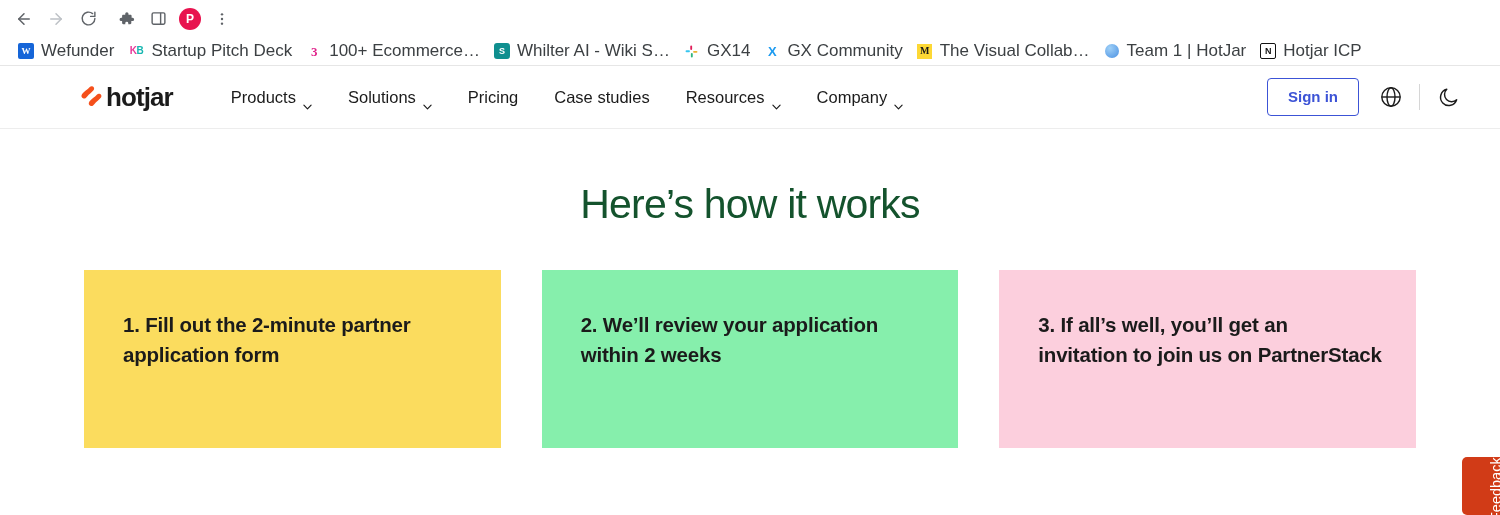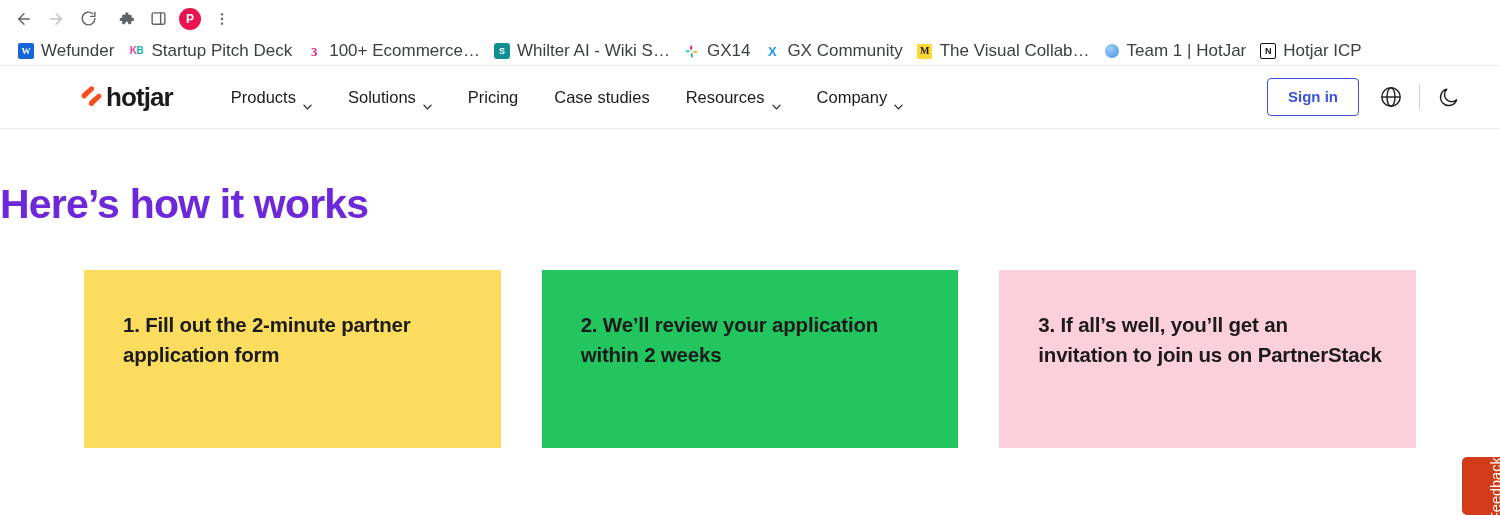--- a/index.html
+++ b/index.html
@@ -178,23 +178,24 @@
   .nav-divider { width: 1px; height: 26px; background: #d6d6d6; margin: 0 14px; }
   .icon-moon { width: 28px; height: 28px; display:flex;align-items:center;justify-content:center; }
 
   
   .page {
     background: #ffffff;
     position: relative;
     height: 386px;
   }
   .page-title {
+    text-align: center;
     font-size: 41px;
-    font-weight: 700;
-    color: #6d28d9;
+    font-weight: 400;
+    color: #14532d;
     letter-spacing: -0.8px;
     padding-top: 52px;
     font-family: "Liberation Sans", sans-serif;
   }
   .cards {
     display: flex;
     gap: 41px;
     padding: 42px 84px 0 84px;
   }
   .card {
@@ -433,21 +434,21 @@
 <div class="page">
 
   <h1 class="page-title">Here’s how it works</h1>
 
   <div class="cards">
 
     <div class="card" id="card0" style="background: rgb(251, 220, 94);">
       <div class="card-text">1. Fill out the 2-minute partner application form</div>
     </div>
 
-    <div class="card" id="card1" style="background: #22c55e;">
+    <div class="card" id="card1" style="background: #86efac;">
       <div class="card-text">2. We’ll review your application within 2 weeks</div>
     </div>
 
     <div class="card" id="card2" style="background: rgb(252, 207, 221);">
       <div class="card-text">3. If all’s well, you’ll get an invitation to join us on PartnerStack</div>
     </div>
   </div>
 
   <div class="feedback-tab" style="background: rgb(209, 59, 23);">
     <span class="feedback-label">Feedback</span>

